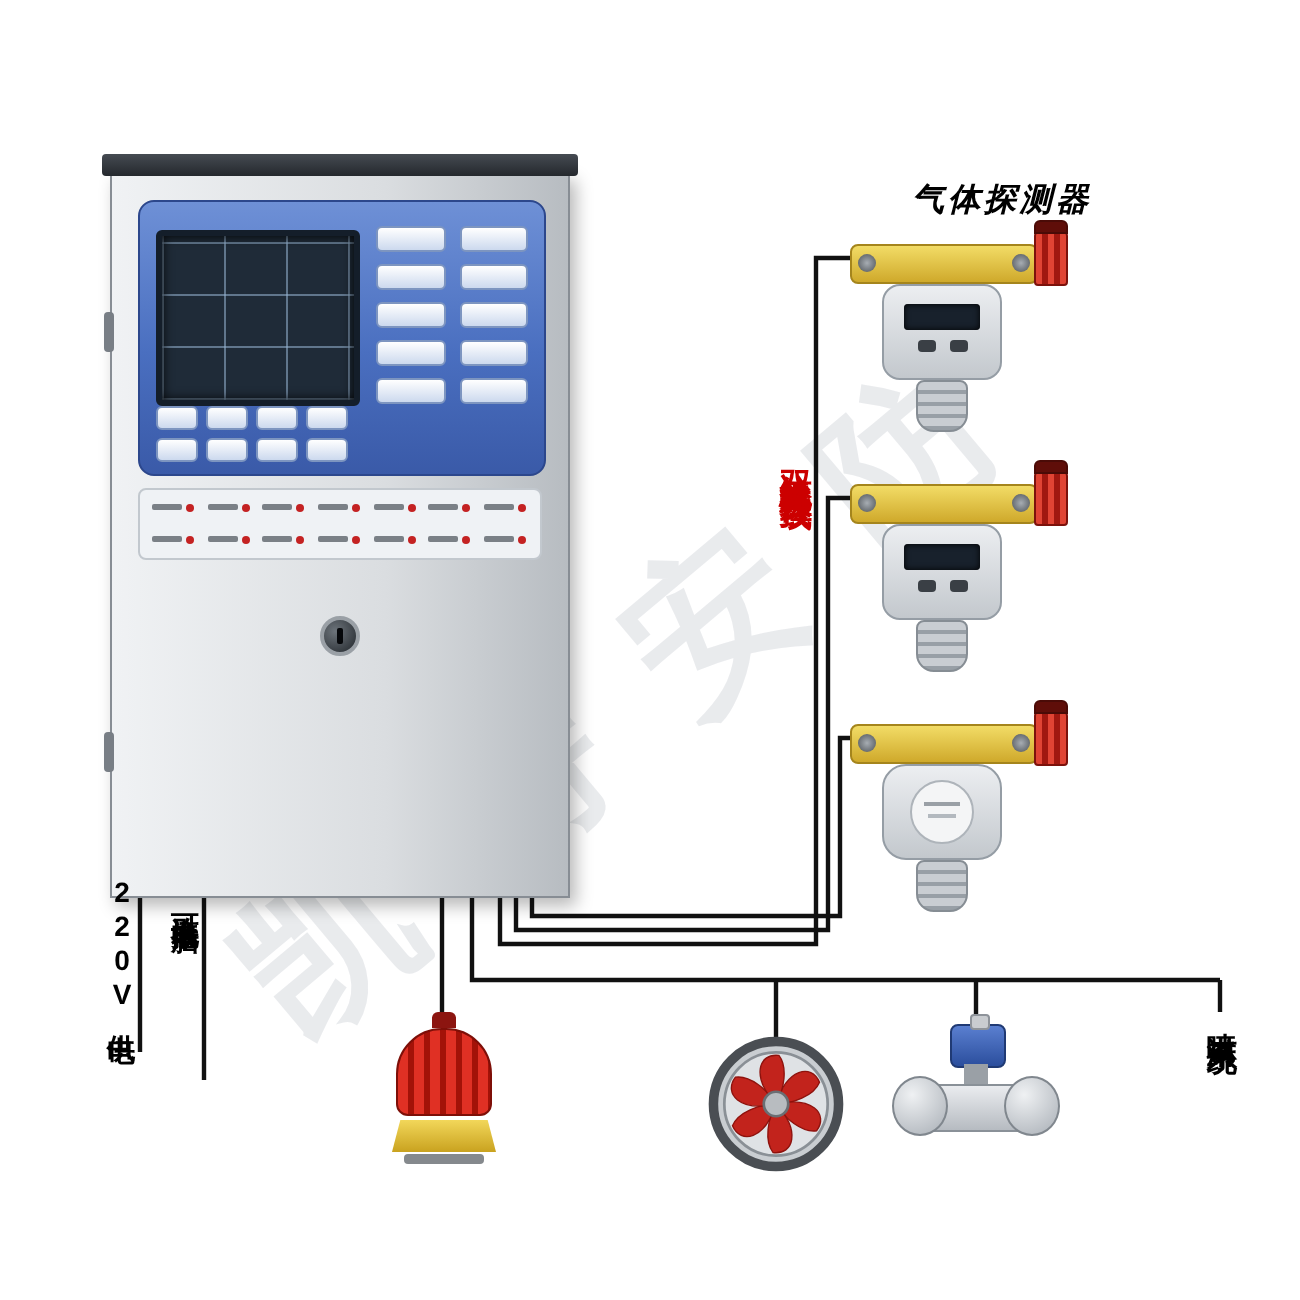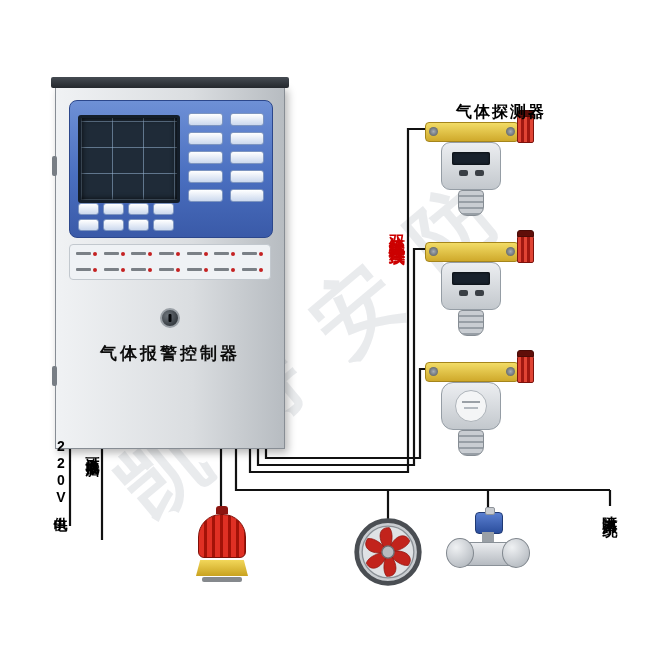--- a/index.html
+++ b/index.html
@@ -98,22 +98,22 @@
 
   
   .vtext { position:absolute; writing-mode:vertical-rl; text-orientation:upright;
     font-weight:bold; color:#000; z-index:3; }
   .wiring-note { left:386px; top:222px; color:#cc0000; font-size:16px; letter-spacing:2px; }
   .power-label { left:52px; top:438px; font-size:14px; letter-spacing:1px; }
   .computer-label { left:84px; top:446px; font-size:14px; letter-spacing:1px; }
   .spray-label { left:600px; top:504px; font-size:15px; letter-spacing:2px; }
   .alarm-note { position:absolute; left:428px; top:466px; color:#cc0000;
     font-size:15px; font-weight:bold; z-index:3; }
-  .detector-title { position:absolute; left:456px; top:102px; font-size:16px;
-    font-weight:bold; letter-spacing:2px; z-index:3; }
+  .detector-title { position:absolute; left:456px; top:90px; font-size:16px;
+    font-weight:bold; letter-spacing:2px; z-index:3;font-style:italic; }
 
   
   .big-beacon { position:absolute; left:196px; top:506px; width:52px; height:82px; z-index:2; }
   .bb-top { width:12px; height:8px; margin:0 auto; background:#8c1510; border-radius:3px 3px 0 0; }
   .bb-dome { width:46px; height:42px; margin:0 auto;
     background:repeating-linear-gradient(90deg,#e03024 0 5px,#a31208 5px 8px);
     border:1px solid #7e0f08; border-radius:23px 23px 6px 6px; }
   .bb-base { width:52px; height:16px; margin-top:2px;
     background:linear-gradient(#f2d75a,#c9a21f);
     clip-path:polygon(8% 0,92% 0,100% 100%,0 100%); }
@@ -201,21 +201,20 @@
         <span class="ind-cell"></span>
         <span class="ind-cell"></span>
         <span class="ind-cell"></span>
         <span class="ind-cell"></span>
         <span class="ind-cell"></span>
         <span class="ind-cell"></span>
         <span class="ind-cell"></span>
       </div>
     </div>
     <div class="keyhole"></div>
-    <div class="ctrl-label">气体报警控制器</div>
   </div>
 
   <div class="detector-title">气体探测器</div>
 
   <div class="detector lcd-type d1">
     <div class="det-bracket">
       <span class="screw left"></span>
       <span class="screw right"></span>
     </div>
     <div class="det-beacon"></div>

